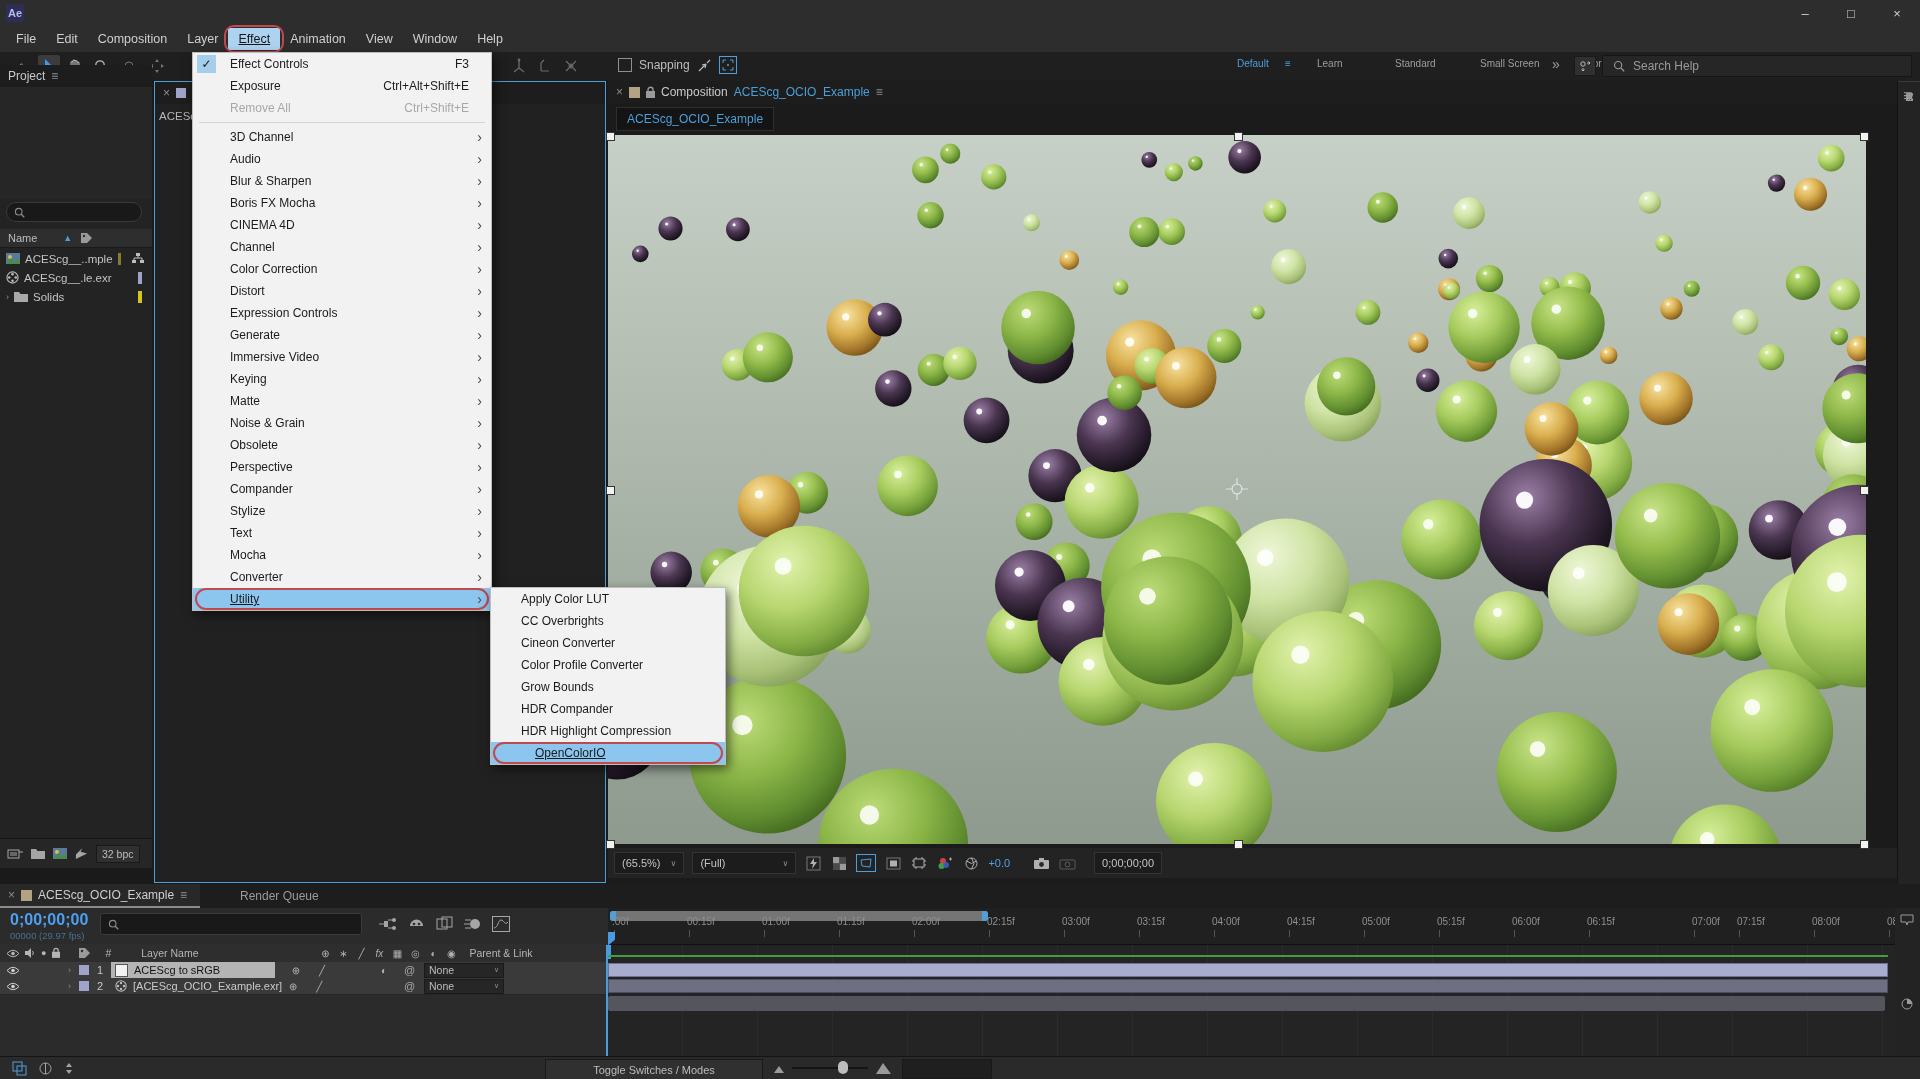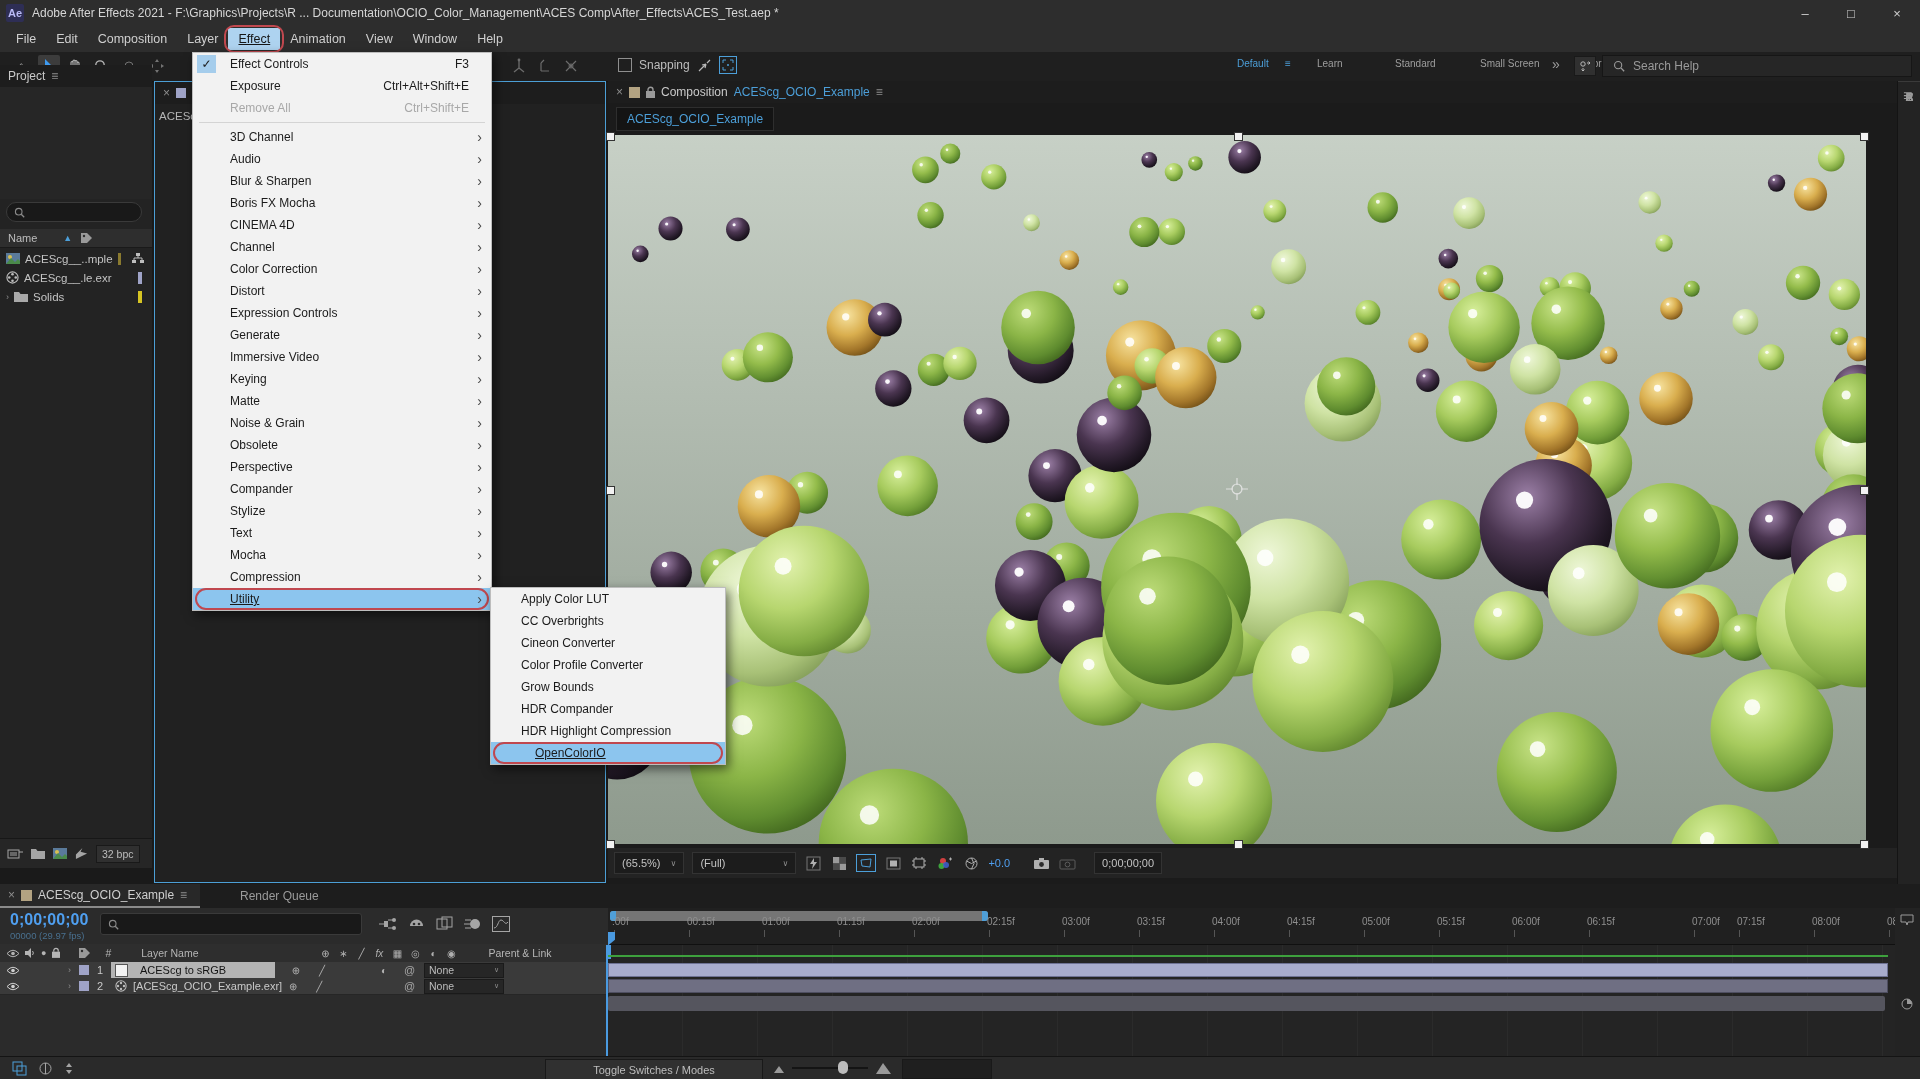--- a/index.html
+++ b/index.html
@@ -108,21 +108,20 @@
   .bluebrd{border:1px solid #4c9fd6;}
   svg{overflow:visible;}
 </style>
 </head>
 <body>
 
 <div class="app">
 
   <div class="titlebar">
     <span class="ae-badge">Ae</span>
-    <span class="title-text">Adobe After Effects 2021 - F:\Graphics\Projects\R ... Documentation\OCIO_Color_Management\ACES Comp\After_Effects\ACES_Test.aep *</span>
     <span class="win-ctrls">
       <span class="wc">–</span>
       <span class="wc">□</span>
       <span class="wc">×</span>
     </span>
   </div>
 
   <div class="menubar">
     <span class="mb">File</span>
     <span class="mb">Edit</span>
@@ -825,32 +824,32 @@
       <span style="margin-left:14px">#</span>
       <span style="margin-left:30px">Layer Name</span>
       <span style="margin-left:118px" class="sw">⊕</span>
       <span class="sw">∗</span>
       <span class="sw">╱</span>
       <span class="sw" style="font-style:italic">fx</span>
       <span class="sw">▦</span>
       <span class="sw">◎</span>
       <span class="sw">◐</span>
       <span class="sw">◉</span>
-      <span style="margin-left:28px">Parent &amp; Link</span>
+      <span style="margin-left:9px">Parent &amp; Link</span>
     </div>
 
     <div class="tlrow" style="top:54px">
       <svg width="14" height="9" viewBox="0 0 14 9" style="margin-left:6px">
           <path d="M1 4.5 Q7 -2 13 4.5 Q7 11 1 4.5 Z" fill="none" stroke="#cfcfcf"></path>
           <circle cx="7" cy="4.5" r="1.8" fill="#cfcfcf"></circle>
         </svg>
       <span class="dim" style="margin-left:48px;font-size:9px">›</span>
       <span class="lbl-sq" style="margin-left:8px"></span>
       <span style="margin-left:8px;width:14px">1</span>
-      <span style="background:#b4b4b4;color:#141414;display:flex;align-items:center;gap:12px;height:16px;padding:0 10px 0 4px;min-width:150px">
+      <span style="background:#b4b4b4;color:#141414;display:flex;align-items:center;gap:6px;height:16px;padding:0 10px 0 4px;min-width:150px">
         <span style="width:11px;height:11px;background:#f2f2f2;border:1px solid #555;display:inline-block"></span>
         <span>ACEScg to sRGB</span>
       </span>
       <span class="sw" style="margin-left:12px">⊕</span>
       <span class="sw" style="margin-left:8px">╱</span>
       <span class="sw" style="margin-left:44px">◐</span>
       <span style="position:absolute;left:404px;color:#a5a5a5">@</span>
       <span class="parent-dd">
         <span>None</span>
         <span style="font-size:7px" class="dim">∨</span>
@@ -1073,21 +1072,21 @@
           <span>Text</span>
           <span class="ar">›</span>
         </div>
 
         <div class="mi cat">
           <span>Mocha</span>
           <span class="ar">›</span>
         </div>
 
         <div class="mi cat">
-          <span>Compression</span>
+          <span>Converter</span>
           <span class="ar">›</span>
         </div>
 
         <div class="mi cat hl annot">
           <span>Utility</span>
           <span class="ar">›</span>
         </div>
       </div>
   </div>
 

